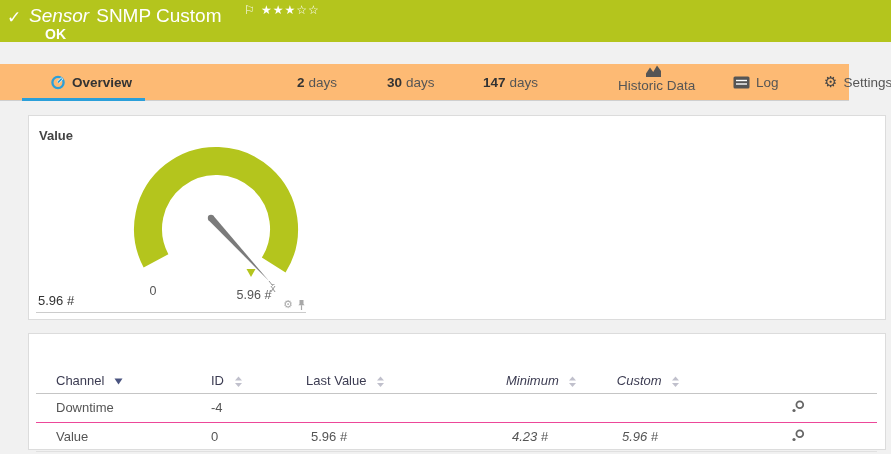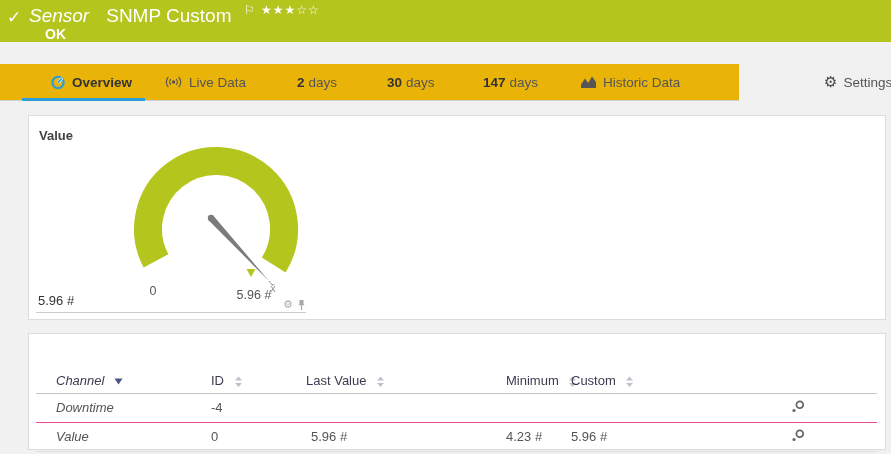--- a/index.html
+++ b/index.html
@@ -5,28 +5,28 @@
   * { margin:0; padding:0; box-sizing:border-box; }
   body { background:#e8e8e8; }
   .screen { position:relative; width:891px; height:454px; overflow:hidden;
             background:#f1f1f1; font-family:"Liberation Sans", sans-serif; }
   .glyph { font-family:"DejaVu Sans", sans-serif; }
 
   
   .hdr { position:absolute; left:0; top:0; width:891px; height:42px; background:#b4c51d; color:#fff; }
   .hdr-check { position:absolute; left:7px; top:7px; font-size:17px; font-weight:bold; }
   .hdr-title { position:absolute; left:29px; top:5px; font-size:19px; white-space:nowrap; }
-  .hdr-title .pfx { font-style:italic; margin-right:17px; }
+  .hdr-title .pfx { font-style:italic; margin-right:7px; }
   .hdr-flag { position:absolute; left:244px; top:3px; font-size:12px; cursor:pointer; }
   .hdr-stars { position:absolute; left:261px; top:3px; font-size:12px; letter-spacing:1px; cursor:pointer; }
   .hdr-ok { position:absolute; left:45px; top:26px; font-size:14px; font-weight:bold; }
 
   
-  .tabbar { position:absolute; left:0; top:64px; width:739px; height:37px;
-            background:#eab308; border-bottom:1px solid #cfcfcf;text-align:center; }
+  .tabbar { position:absolute; left:0; top:64px; width:849px; height:37px;
+            background:#fdba74; border-bottom:1px solid #cfcfcf;text-align:center; }
   .tab { position:absolute; top:0; height:36px; display:flex; align-items:center;
          font-size:13.5px; color:#555; cursor:pointer; white-space:nowrap; }
   .tab.active { color:#333; font-weight:bold; }
   .tab .num { font-weight:bold; color:#333; margin-right:4px; }
   .tab .ticon { margin-right:6px; display:inline-flex; align-items:center; }
   .tab .gearglyph { font-size:15px; color:#444; margin-right:6px; }
   .underline { position:absolute; left:22px; top:34px; width:123px; height:3px; background:#2b9fd9; }
 
   
   .panel { position:absolute; background:#fff; border:1px solid #dcdcdc;padding-left:20px; }
@@ -47,24 +47,24 @@
   .gp-icons .gearglyph { font-size:11px; cursor:pointer; }
 
   
   .ch-table { position:absolute; left:7px; top:35px; width:841px; border-collapse:collapse;
               table-layout:fixed; font-size:13px; color:#555; }
   .ch-table th { font-weight:normal; color:#3c3c52; height:24px; border-bottom:1px solid #c5c5c5;
                  cursor:pointer; white-space:nowrap; }
   .ch-table td { height:29px; }
   .ch-table tr.r0 td { border-bottom:1px solid #ec4899; }
   .ch-table tr.r1 td { border-bottom:1px solid #e0e0e0; }
-  .c-channel { text-align:left; padding-left:20px;font-style:italic; }
+  .c-channel { text-align:left; padding-left:20px; }
   .c-id, .c-last { text-align:left; padding-left:5px; }
   td.c-last { padding-left:10px; }
-  .c-min, .c-max { text-align:left; }
+  .c-min, .c-max { text-align:center;font-style:italic; }
   td.c-min, td.c-max { padding-right:17px; }
   .c-act { text-align:right; padding-right:72px; }
   .sorticon { margin-left:6px; vertical-align:middle; }
   .rowgear { cursor:pointer; }
 </style>
 </head>
 <body>
 
 <div class="screen">
 
@@ -84,57 +84,55 @@
       <span class="ticon">
         <svg width="16" height="16" viewBox="0 0 16 16">
           <circle cx="8" cy="8.5" r="5.6" fill="none" stroke="#2b9fd9" stroke-width="2.3"></circle>
           <line x1="8" y1="8.5" x2="12.2" y2="4.3" stroke="#ffffff" stroke-width="3"></line>
           <line x1="8" y1="8.5" x2="11.8" y2="4.7" stroke="#2b9fd9" stroke-width="1.8"></line>
         </svg>
       </span>
       <span>Overview</span>
     </div>
 
-    <div class="tab" style="left:164px;">
-      <span class="ticon">
-        <svg width="19" height="14" viewBox="0 0 19 14">
-          <circle cx="9.5" cy="7" r="1.7" fill="#555"></circle>
-          <path d="M6.8 4.2 A4 4 0 0 0 6.8 9.8" fill="none" stroke="#555" stroke-width="1.2"></path>
-          <path d="M12.2 4.2 A4 4 0 0 1 12.2 9.8" fill="none" stroke="#555" stroke-width="1.2"></path>
-          <path d="M4.4 1.8 A7.5 7.5 0 0 0 4.4 12.2" fill="none" stroke="#555" stroke-width="1.2"></path>
-          <path d="M14.6 1.8 A7.5 7.5 0 0 1 14.6 12.2" fill="none" stroke="#555" stroke-width="1.2"></path>
-        </svg>
-      </span>
-      <span>Live Data</span>
-    </div>
 
     <div class="tab" style="left:297px;">
       <span class="num">2</span>
       <span>days</span>
     </div>
 
     <div class="tab" style="left:387px;">
       <span class="num">30</span>
       <span>days</span>
     </div>
 
     <div class="tab" style="left:483px;">
       <span class="num">147</span>
       <span>days</span>
     </div>
 
-    <div class="tab" style="left:580px;">
+    <div class="tab" style="left:618px;flex-direction:column;">
       <span class="ticon">
         <svg width="17" height="14" viewBox="0 0 17 14">
           <path d="M1 13 L1 9.5 L5 3.5 L8.2 8 L12 1.5 L16 7 L16 13 Z" fill="#555"></path>
         </svg>
       </span>
       <span>Historic Data</span>
     </div>
 
+    <div class="tab" style="left:733px;">
+      <span class="ticon">
+        <svg width="17" height="13" viewBox="0 0 17 13">
+          <rect x="0.5" y="0.5" width="16" height="12" rx="1.5" fill="#555"></rect>
+          <line x1="3" y1="4.5" x2="14" y2="4.5" stroke="#fff" stroke-width="1.4"></line>
+          <line x1="3" y1="8" x2="14" y2="8" stroke="#fff" stroke-width="1.4"></line>
+        </svg>
+      </span>
+      <span>Log</span>
+    </div>
 
     <div class="tab" style="left:824px;">
       <span class="gearglyph glyph">⚙</span>
       <span>Settings</span>
     </div>
 
     <div class="underline"></div>
   </div>
 
   <div class="panel" id="gauge-panel">

